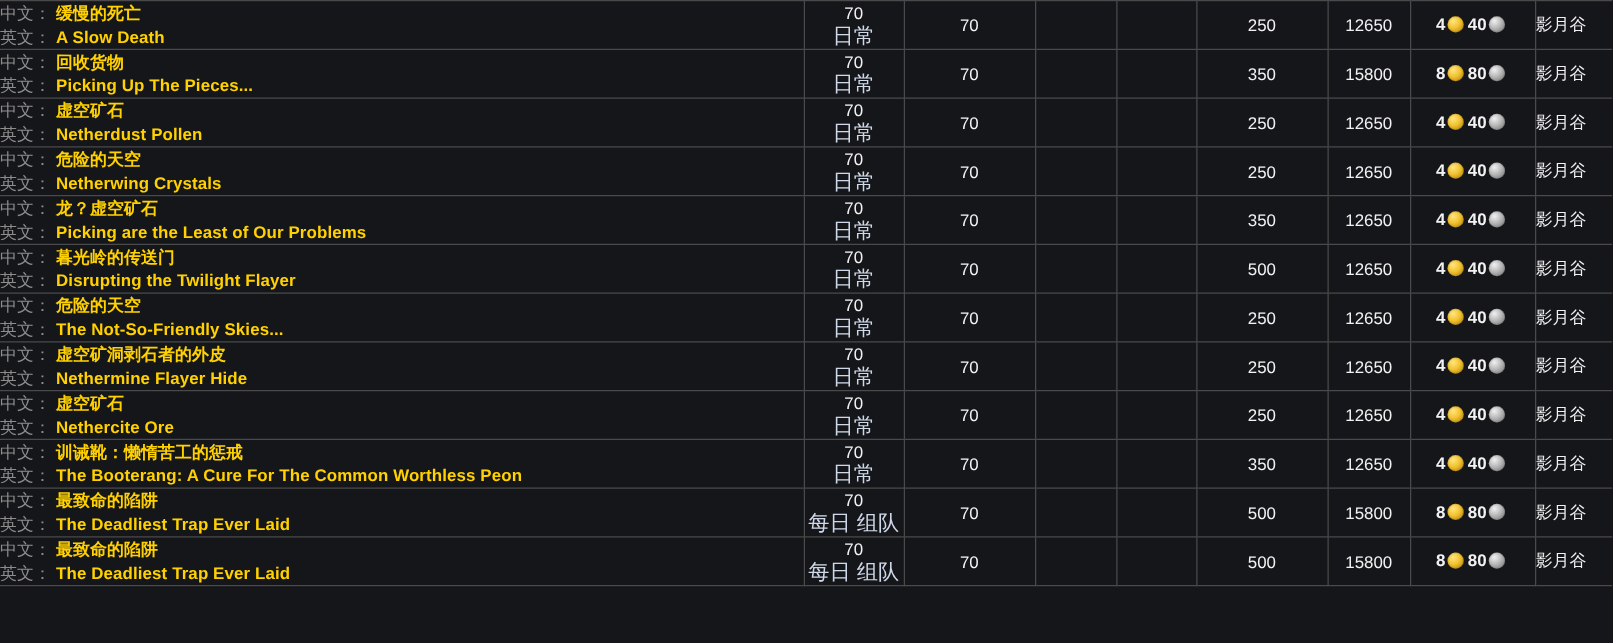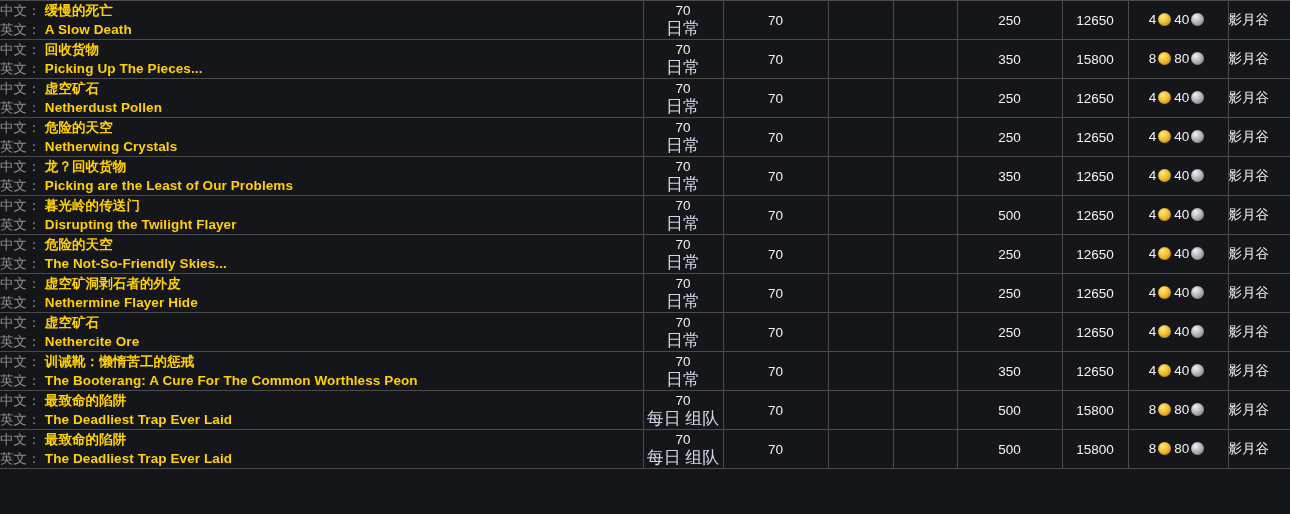--- a/index.html
+++ b/index.html
@@ -94,20 +94,21 @@
   
   .col-money {
     text-align: center;
     color: #f2f2f2;
     font-size: 13.5px;
     white-space: nowrap;
   }
   .money-inner {
     display: inline-block;
     line-height: 16px;
+    font-weight: bold;
   }
   .coin {
     display: inline-block;
     width: 13px;
     height: 13px;
     border-radius: 50%;
     vertical-align: -2px;
     margin: 0 3px 0 2px;
   }
   .coin.gold {
@@ -198,21 +199,21 @@
         <td class="col-num">70</td>
         <td class="col-num"></td>
         <td class="col-num"></td>
         <td class="col-num">250</td>
         <td class="col-num">12650</td>
         <td class="col-money"><span class="money-inner"><span>4</span><span class="coin gold"></span><span>40</span><span class="coin silver"></span></span></td>
         <td class="col-zone last-col">影月谷</td>
       </tr>
       <tr>
         <td class="col-name">
-          <span class="name-line zh"><span class="name-label">中文：</span><span class="name-value">龙？回收货物</span></span>
+          <span class="name-line zh"><span class="name-label">中文：</span><span class="name-value">龙？虚空矿石</span></span>
           <span class="name-line en"><span class="name-label">英文：</span><span class="name-value">Picking are the Least of Our Problems</span></span>
         </td>
         <td class="col-level">
           <span class="lvl-num">70</span>
           <span class="lvl-tag">日常</span>
         </td>
         <td class="col-num">70</td>
         <td class="col-num"></td>
         <td class="col-num"></td>
         <td class="col-num">350</td>

